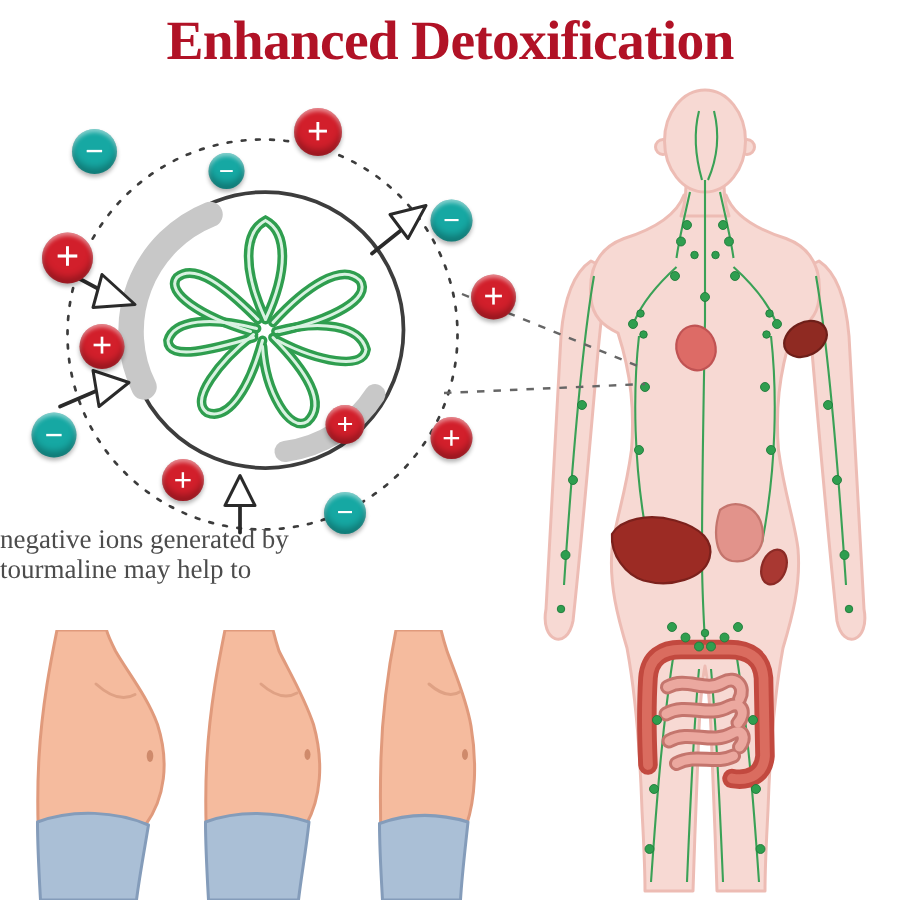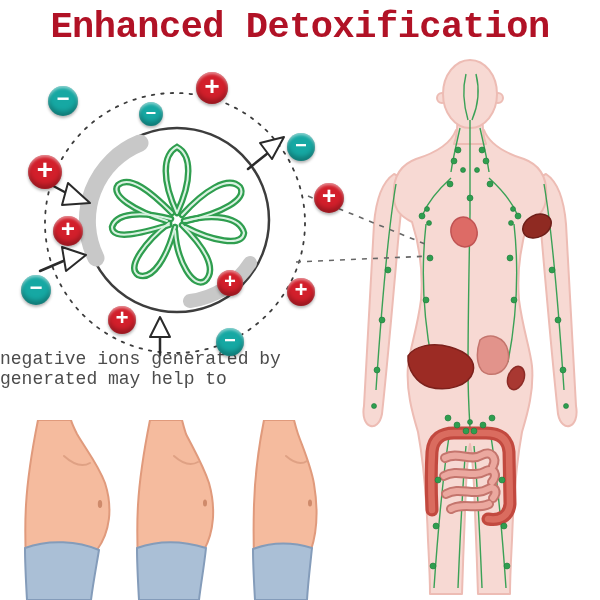--- a/index.html
+++ b/index.html
@@ -1,17 +1,17 @@
 <!DOCTYPE html>
 <html style="--title-red: #b11226; --plus-red: #d21f2b; --minus-teal: #16a8a3; --lymph-green: #2f9e4f; --skin-pink: #f7d9d3; --organ-red: #9c2b24; --caption-gray: #4c4c4c;"><head>
 <meta charset="utf-8">
 <style>
   html,body{margin:0;padding:0;background:#fff;}
   .stage{position:relative;width:600px;height:600px;background:#ffffff;overflow:hidden;
-         font-family:Liberation Mono, monospace;}
+         font-family:Liberation Serif, serif;}
   .title{position:absolute;top:6px;left:0;width:600px;margin:0;text-align:center;
          font-size:37px;font-weight:800;letter-spacing:-0.5px;
          color:var(--title-red,#b11226);}
   svg{position:absolute;display:block;}
   .node-diagram{left:10px;top:63px;}
   .torsos{left:2px;top:420px;}
   .body-diagram{left:330px;top:58px;}
   .connector{left:0;top:0;pointer-events:none;}
   .caption{position:absolute;left:0;top:349px;width:345px;text-align:left;
            font-size:18px;line-height:20px;color:var(--caption-gray,#4c4c4c);}
@@ -111,21 +111,21 @@
     </div>
   <div class="badge plus" style="left:314px;top:183px;width:30px;height:30px;font-size:24px;">
       <span>+</span>
     </div>
   <div class="badge plus" style="left:287px;top:278px;width:28px;height:28px;font-size:22px;">
       <span>+</span>
     </div>
 
   <div class="caption">
     <div>negative ions generated by</div>
-    <div>generated may help to</div>
+    <div>tourmaline may help to</div>
   </div>
 
   <svg class="torsos" width="340" height="180" viewBox="0 0 340 180" xmlns="http://www.w3.org/2000/svg">
     <g transform="translate(2,0)">
       <path class="torso-skin" d="M 34 0 C 30 20, 24 50, 22 85 C 20 118, 22 150, 24 180 L 82 180 C 84 158, 87 144, 93 130 C 106 112, 109 88, 101 63 C 94 44, 81 28, 73 14 C 70 8, 68 4, 67 0 Z"></path>
       <path class="torso-line" d="M 60 36 C 70 45, 79 47, 86 43"></path>
       <ellipse class="navel" cx="96" cy="84" rx="2.2" ry="4"></ellipse>
       <path class="underwear" d="M 21 128 C 45 119, 74 121, 95 130 C 92 148, 89 164, 87 180 L 23 180 C 22 162, 21 145, 21 128 Z"></path>
     </g>
     <g transform="translate(114,0)">

